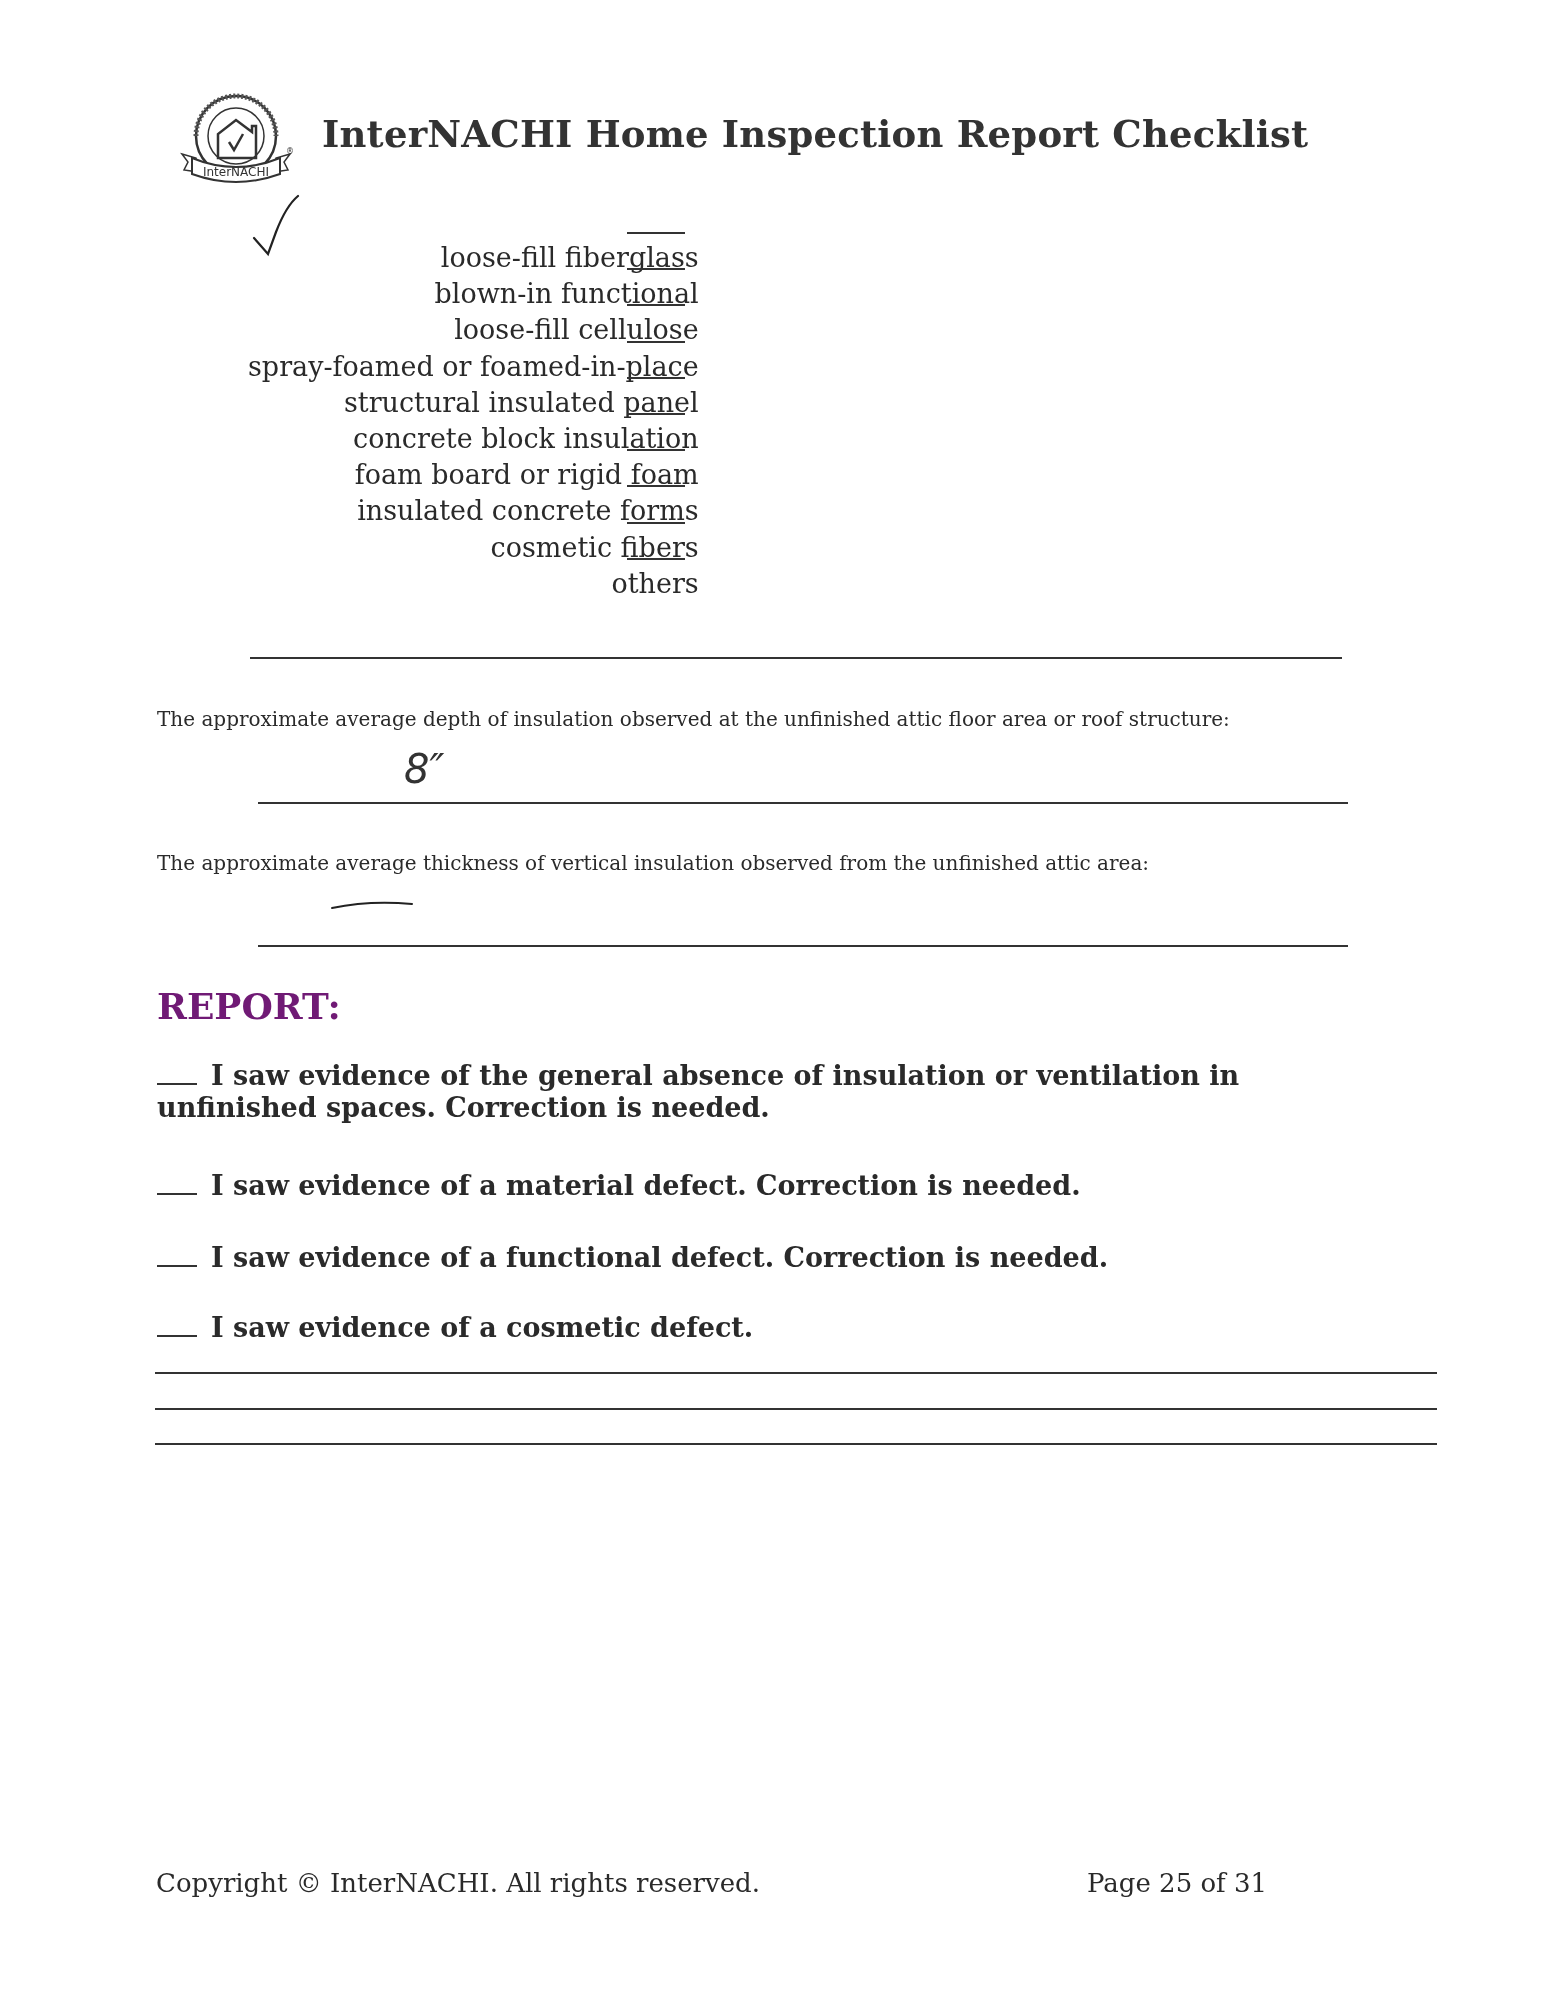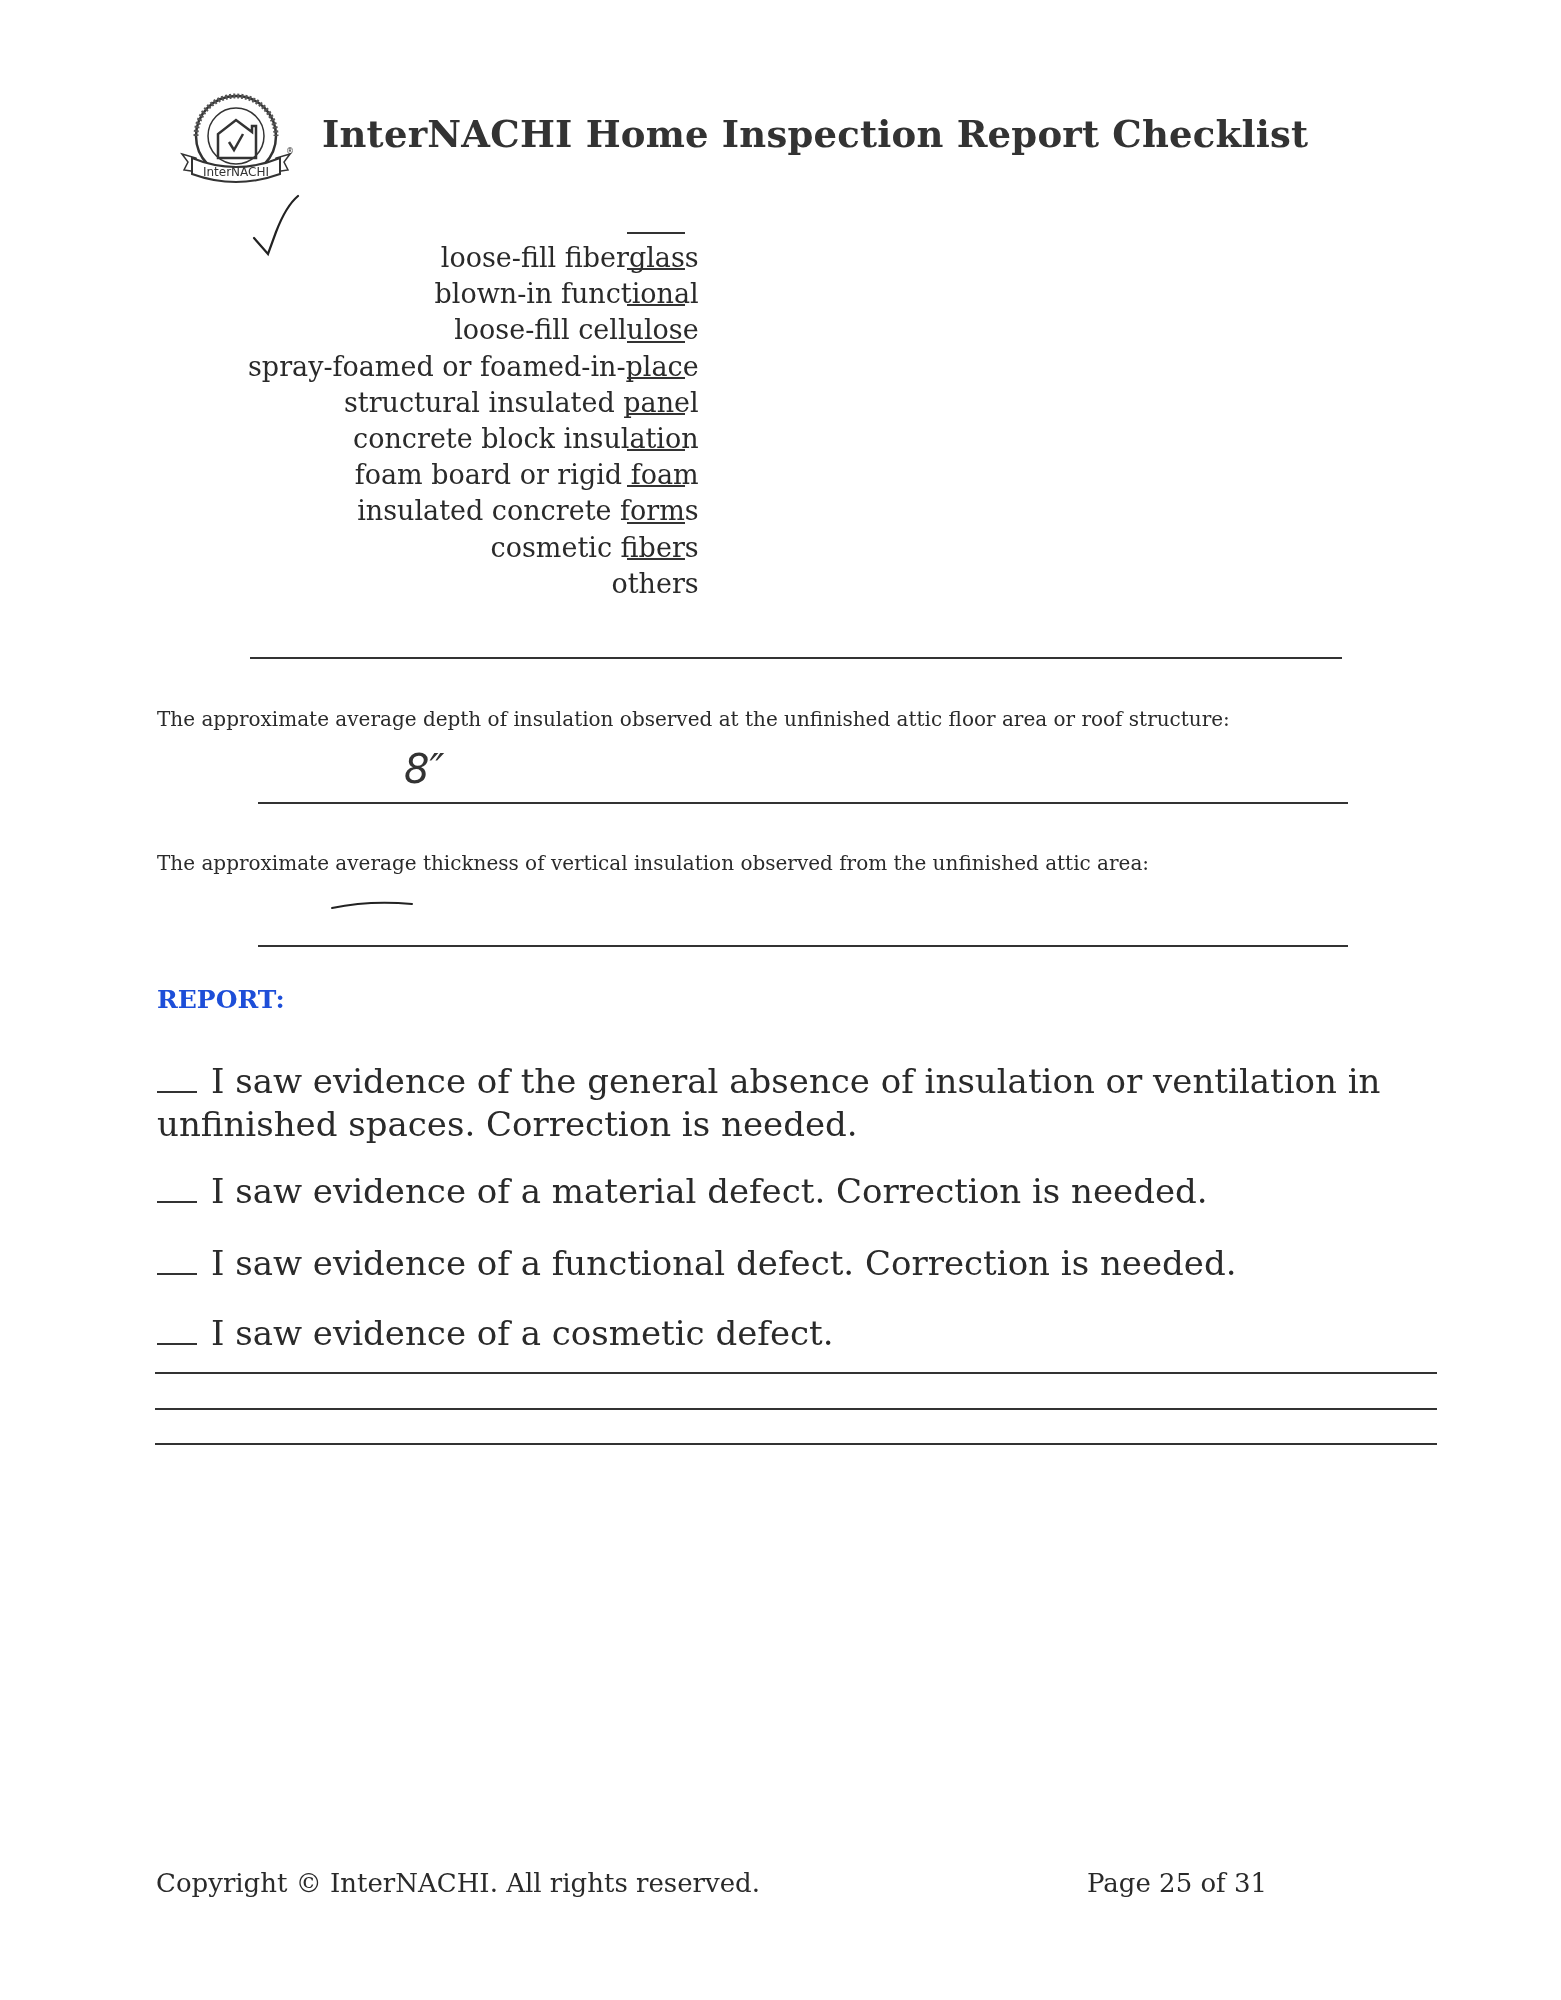--- a/index.html
+++ b/index.html
@@ -10,22 +10,22 @@
   .title { left: 322px; top: 112px; font-size: 37px; font-weight: bold; color: #333; white-space: nowrap;
            letter-spacing: 0.2px; }
   .mat-list { left: 248px; top: 232px; }
   .mat-item { position: relative; height: 36.2px; display: flex; align-items: flex-end; flex-direction: column; }
   .blank-short { display: inline-block; width: 58px; border-bottom: 2px solid #333; height: 1px; margin-right: 14px; margin-bottom: 8px; }
   .mat-label { font-size: 27px; line-height: 32px; color: #2a2a2a; white-space: nowrap; }
   .check-mark { position: absolute; left: 0; top: -38px; width: 62px; height: 70px; }
   .rule { position: absolute; height: 0; border-top: 2px solid #333; }
   .question { left: 157px; font-size: 20px; line-height: 34px; width: 1260px; color: #2a2a2a; }
   .handwritten { font-family: "DejaVu Sans", sans-serif; font-style: italic; font-size: 40px; color: #333; }
-  .report-head { left: 157px; top: 985px; font-size: 25px; font-weight: bold; color: #1d4ed8; }
-  .report-item { left: 157px; font-size: 34px; line-height: 43px; width: 1240px; color: #2a2a2a; }
+  .report-head { left: 157px; top: 985px; font-size: 36px; font-weight: bold; color: #701a75; }
+  .report-item { left: 157px; font-size: 27px; line-height: 32px; width: 1240px; color: #2a2a2a; font-weight: bold; }
   .blank-report { display: inline-block; width: 40px; border-bottom: 2px solid #333; height: 1px; margin-right: 14px; vertical-align: baseline; }
   .footer-left { left: 156px; top: 1868px; font-size: 26px; color: #2a2a2a; }
   .footer-right { left: 1087px; top: 1868px; font-size: 26px; color: #2a2a2a; }
 </style>
 </head>
 <body>
 
 <div class="abs logo">
   <svg width="120" height="96" viewBox="0 0 120 96">
     <circle cx="60" cy="44" r="40" fill="none" stroke="#333" stroke-width="2.5"></circle>

